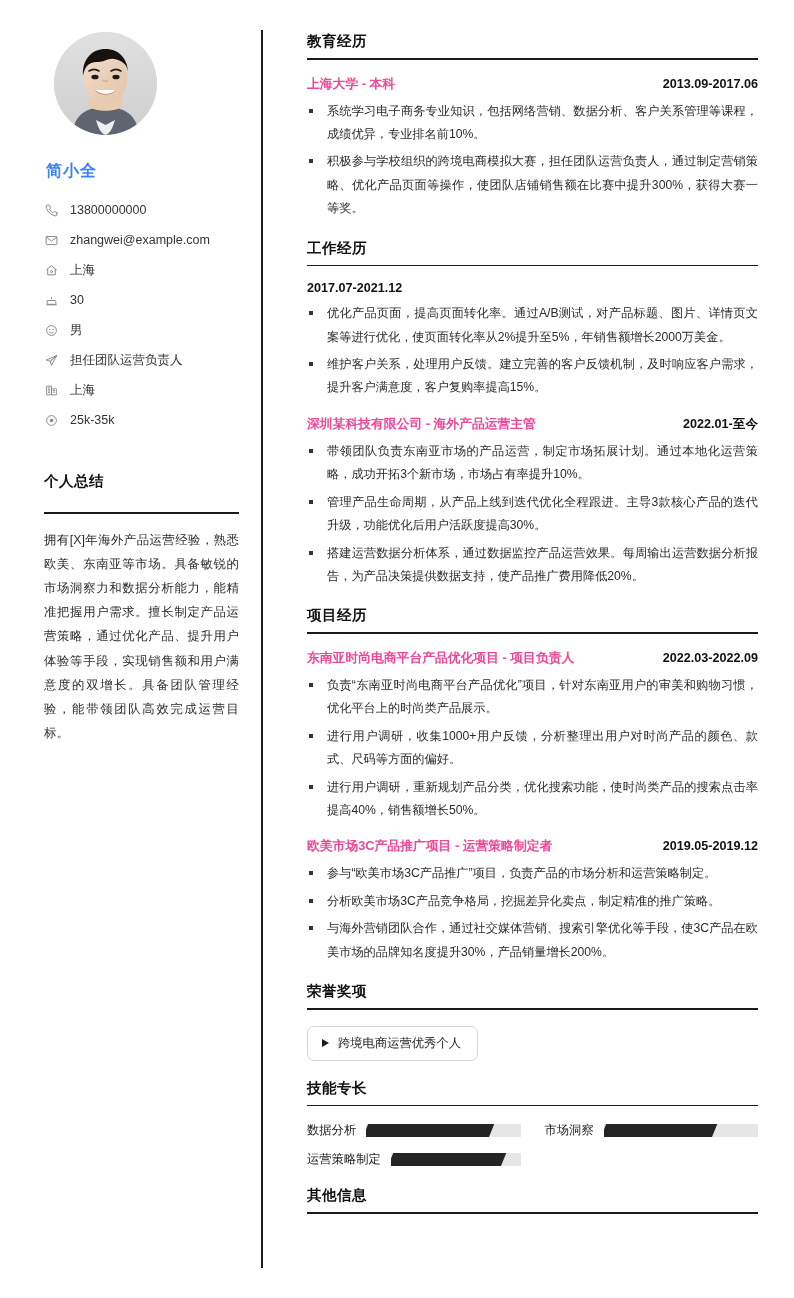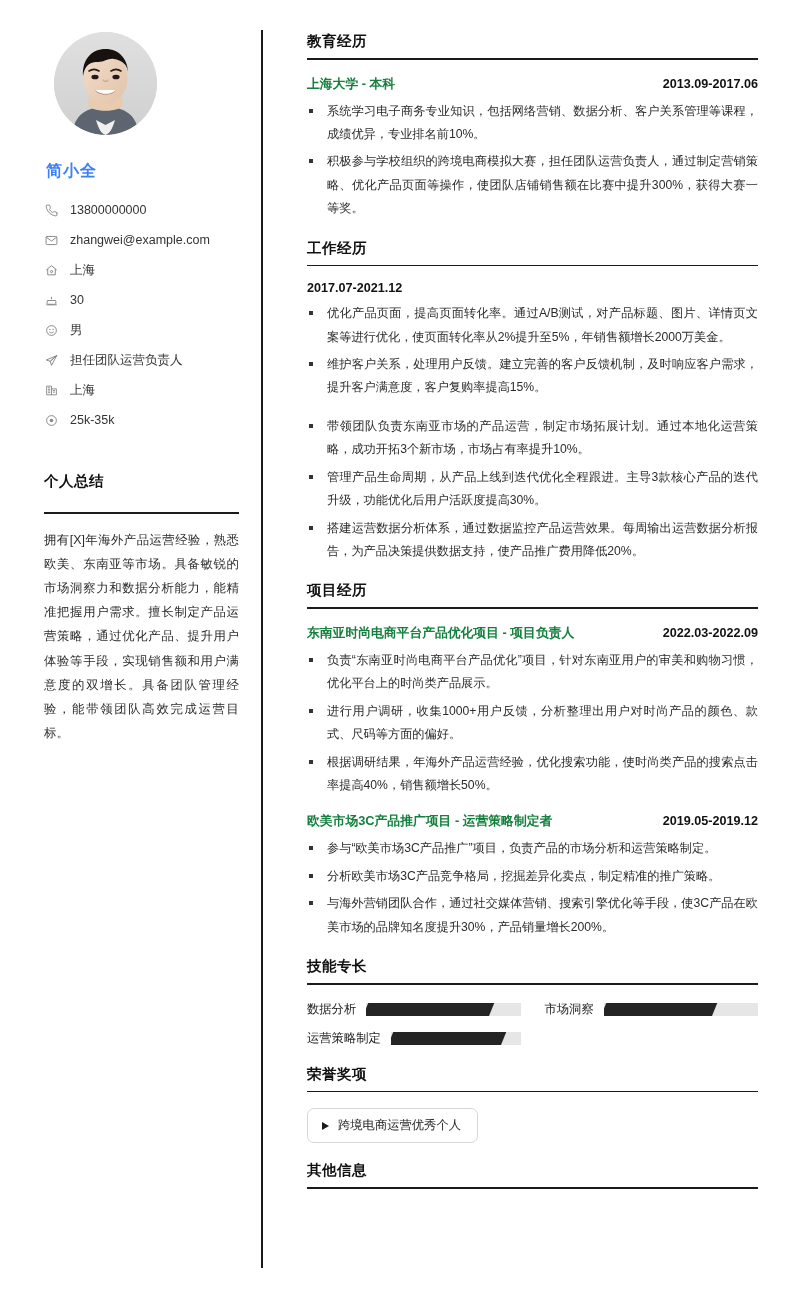--- a/index.html
+++ b/index.html
@@ -136,21 +136,21 @@
   .entry-head {
     display: flex;
     align-items: baseline;
     justify-content: space-between;
     gap: 14px;
     margin-bottom: 7px;
   }
   .entry-title {
     font-size: 12.8px;
     font-weight: bold;
-    color: #15803d;
+    color: #ec4899;
     line-height: 1.4;
   }
   .entry-date {
     font-size: 12.6px;
     font-weight: bold;
     color: #111111;
     white-space: nowrap;
     flex: 0 0 auto;
   }
 
@@ -402,54 +402,70 @@
         <div class="entry-head">
           <div class="entry-date">2017.07-2021.12</div>
         </div>
         <ul class="bullets">
           <li class="bullet">优化产品页面，提高页面转化率。通过A/B测试，对产品标题、图片、详情页文案等进行优化，使页面转化率从2%提升至5%，年销售额增长2000万美金。</li>
           <li class="bullet">维护客户关系，处理用户反馈。建立完善的客户反馈机制，及时响应客户需求，提升客户满意度，客户复购率提高15%。</li>
         </ul>
       </div>
 
       <div class="entry">
+        <div class="entry-head">
+          <div class="entry-title">深圳某科技有限公司 - 海外产品运营主管</div>
+          <div class="entry-date">2022.01-至今</div>
+        </div>
         <ul class="bullets">
           <li class="bullet">带领团队负责东南亚市场的产品运营，制定市场拓展计划。通过本地化运营策略，成功开拓3个新市场，市场占有率提升10%。</li>
           <li class="bullet">管理产品生命周期，从产品上线到迭代优化全程跟进。主导3款核心产品的迭代升级，功能优化后用户活跃度提高30%。</li>
           <li class="bullet">搭建运营数据分析体系，通过数据监控产品运营效果。每周输出运营数据分析报告，为产品决策提供数据支持，使产品推广费用降低20%。</li>
         </ul>
       </div>
     </section>
 
     <section class="section">
       <div class="section-title">项目经历</div>
       <div class="section-rule"></div>
 
       <div class="entry">
         <div class="entry-head">
           <div class="entry-title">东南亚时尚电商平台产品优化项目 - 项目负责人</div>
           <div class="entry-date">2022.03-2022.09</div>
         </div>
         <ul class="bullets">
           <li class="bullet">负责“东南亚时尚电商平台产品优化”项目，针对东南亚用户的审美和购物习惯，优化平台上的时尚类产品展示。</li>
           <li class="bullet">进行用户调研，收集1000+用户反馈，分析整理出用户对时尚产品的颜色、款式、尺码等方面的偏好。</li>
-          <li class="bullet">根据调研结果，年海外产品运营经验，优化搜索功能，使时尚类产品的搜索点击率提高40%，销售额增长50%。</li>
+          <li class="bullet">进行用户调研，重新规划产品分类，优化搜索功能，使时尚类产品的搜索点击率提高40%，销售额增长50%。</li>
         </ul>
       </div>
 
       <div class="entry">
         <div class="entry-head">
           <div class="entry-title">欧美市场3C产品推广项目 - 运营策略制定者</div>
           <div class="entry-date">2019.05-2019.12</div>
         </div>
         <ul class="bullets">
           <li class="bullet">参与“欧美市场3C产品推广”项目，负责产品的市场分析和运营策略制定。</li>
           <li class="bullet">分析欧美市场3C产品竞争格局，挖掘差异化卖点，制定精准的推广策略。</li>
           <li class="bullet">与海外营销团队合作，通过社交媒体营销、搜索引擎优化等手段，使3C产品在欧美市场的品牌知名度提升30%，产品销量增长200%。</li>
         </ul>
+      </div>
+    </section>
+
+    <section class="section">
+      <div class="section-title">荣誉奖项</div>
+      <div class="section-rule"></div>
+
+      <div class="honor-row">
+        <span class="honor-chip">
+          <span class="honor-marker"></span>
+          <span>跨境电商运营优秀个人</span>
+        </span>
       </div>
     </section>
 
     <section class="section">
       <div class="section-title">技能专长</div>
       <div class="section-rule"></div>
 
       <div class="skills-grid">
         <div class="skill">
           <span class="skill-label">数据分析</span>
@@ -467,31 +483,19 @@
           <span class="skill-label">运营策略制定</span>
           <span class="skill-track">
             <span class="skill-fill" style="width: calc(85% + 3px);"></span>
           </span>
         </div>
         <div></div>
       </div>
     </section>
 
     <section class="section">
-      <div class="section-title">荣誉奖项</div>
-      <div class="section-rule"></div>
-
-      <div class="honor-row">
-        <span class="honor-chip">
-          <span class="honor-marker"></span>
-          <span>跨境电商运营优秀个人</span>
-        </span>
-      </div>
-    </section>
-
-    <section class="section">
       <div class="section-title">其他信息</div>
       <div class="section-rule"></div>
 
     </section>
 
   </main>
 </div>
 
 </body></html>

